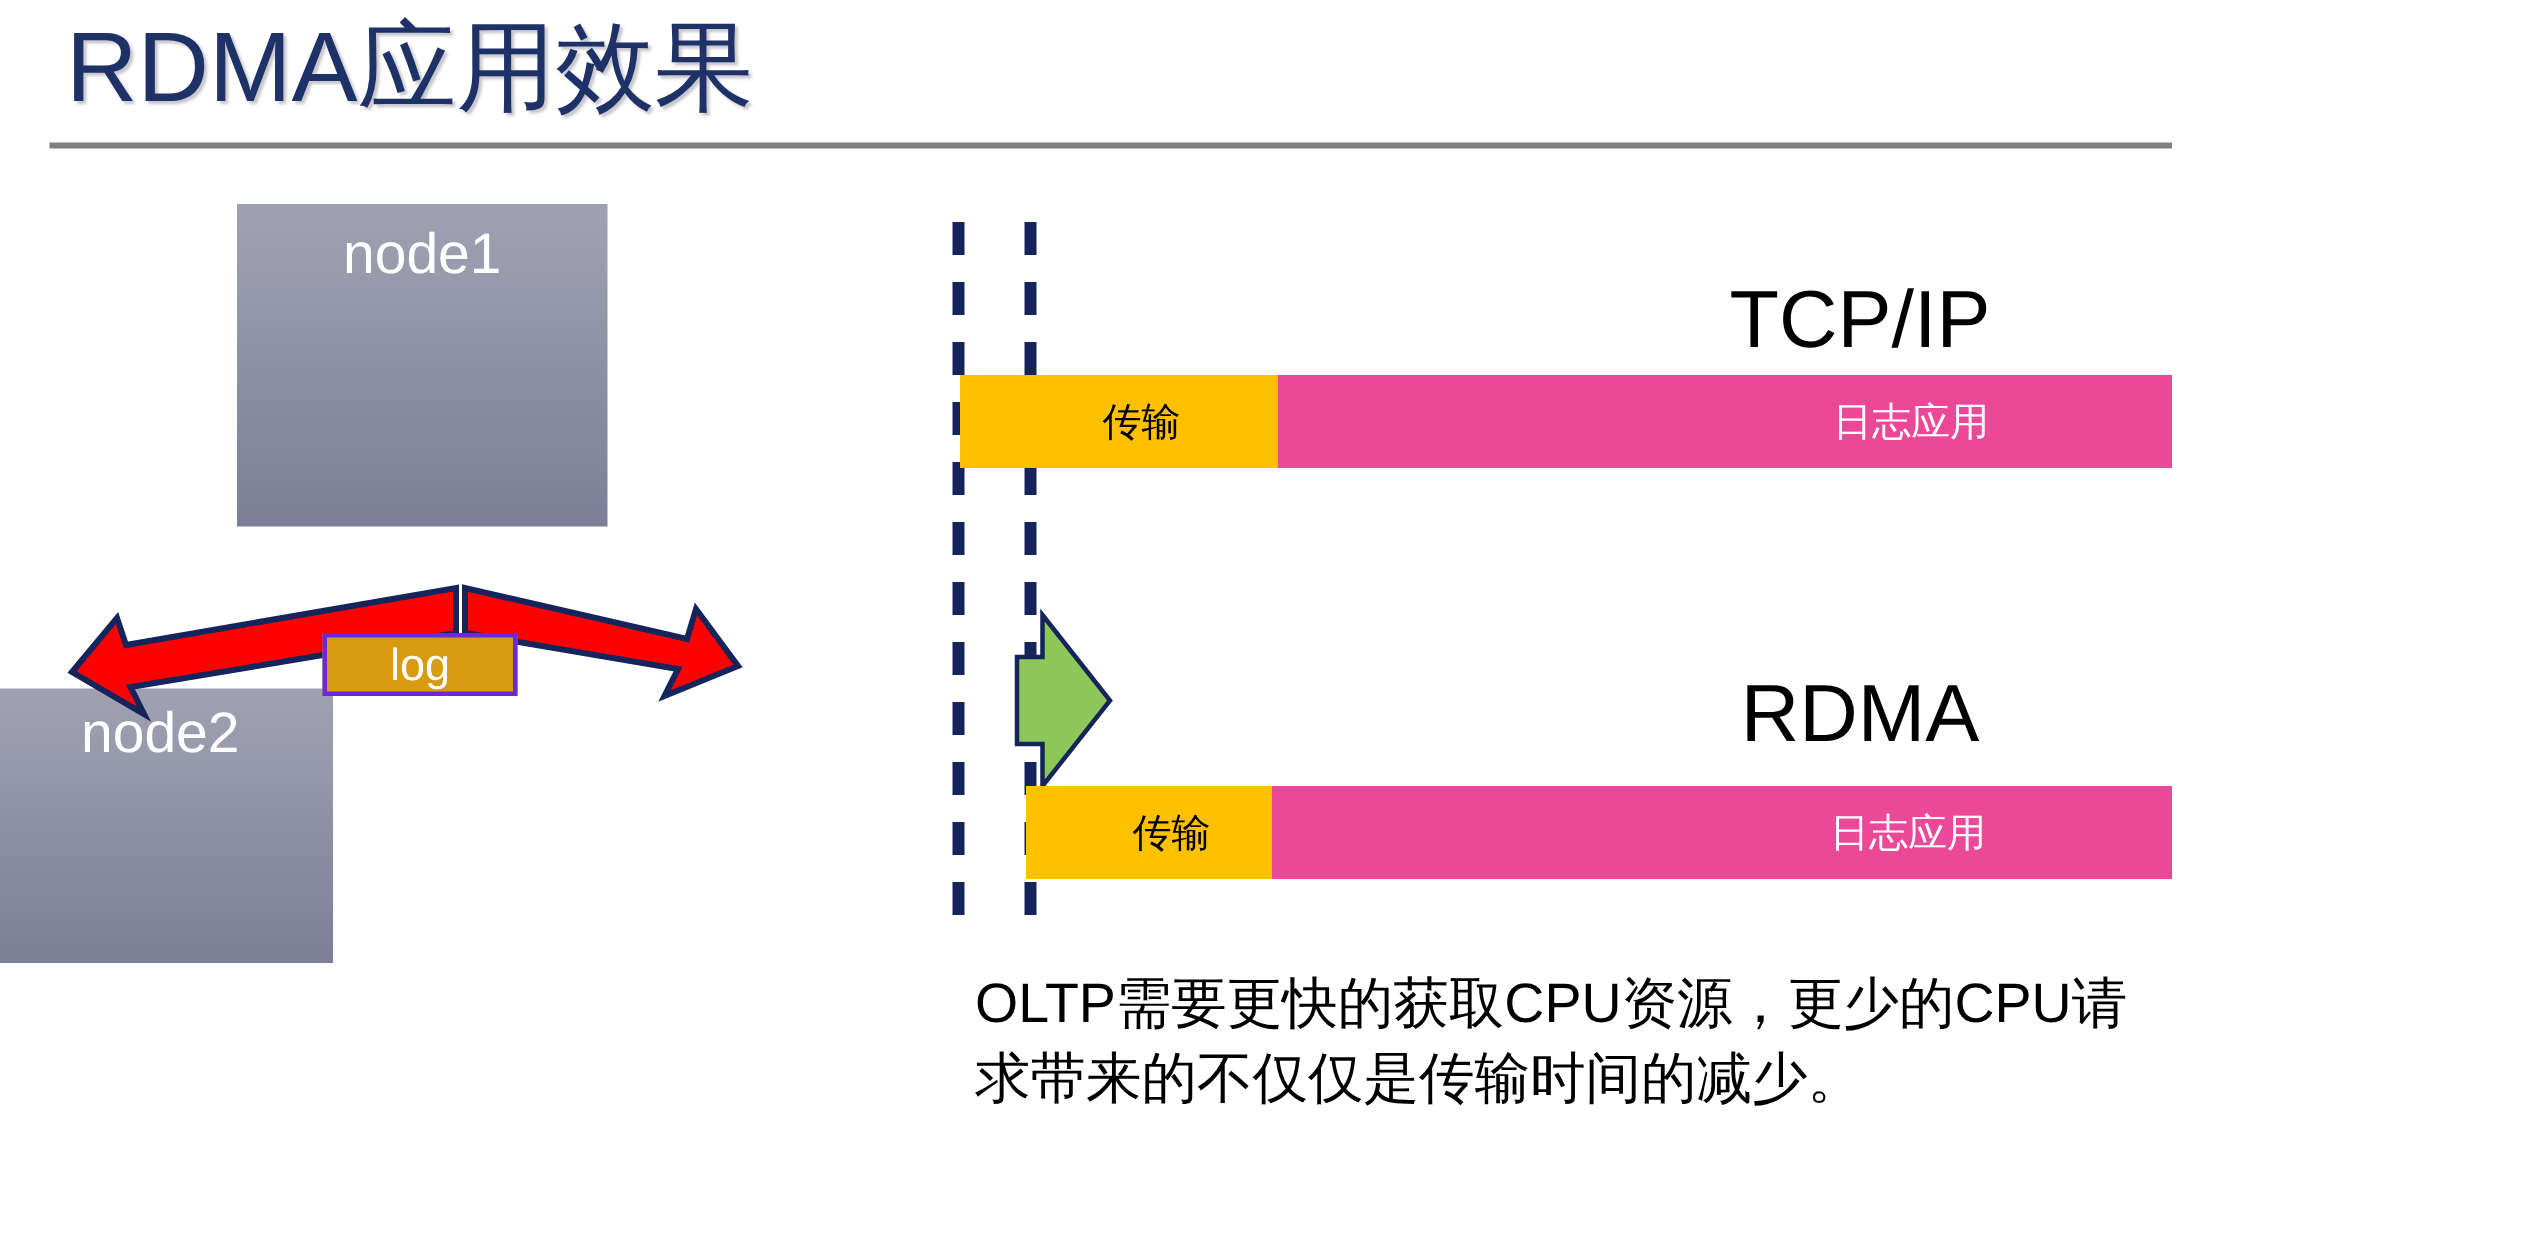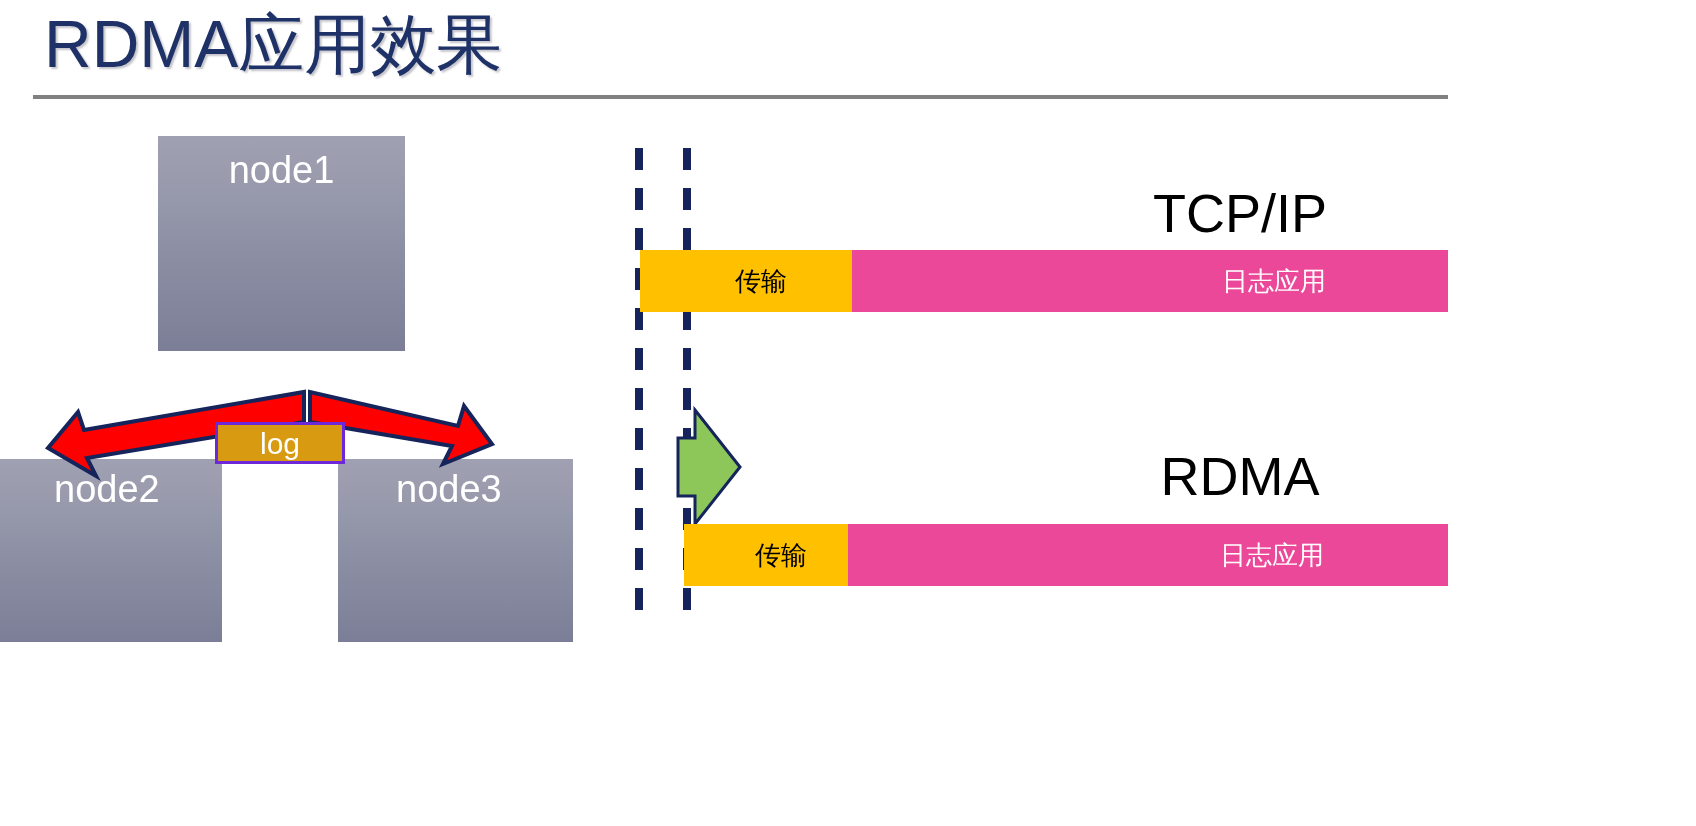--- a/index.html
+++ b/index.html
@@ -182,23 +182,20 @@
   <div class="title-rule"></div>
 
   <div class="node-box" id="node1-box">
     <span class="node-label">node1</span>
   </div>
 
   <div class="node-box" id="node2-box">
     <span class="node-label">node2</span>
   </div>
 
-  <div class="node-box" id="node3-box">
-    <span class="node-label">node3</span>
-  </div>
 
   <svg class="arrows-svg" viewBox="0 0 600 160">
 
     <polygon points="304,62 304,92 87,128 96,146 48,118 78,82 84,100" fill="#fe0000" stroke="#16245c" stroke-width="4" stroke-linejoin="miter"></polygon>
 
     <polygon points="310,62 310,92 452,116 443,134 492,114 464,76 458,96" fill="#fe0000" stroke="#16245c" stroke-width="4" stroke-linejoin="miter"></polygon>
   </svg>
 
   <div id="log-box">
     <span>log</span>
@@ -218,14 +215,18 @@
     <polygon points="51,6 96,63 51,120 51,92 34,92 34,34 51,34" fill="#8dc75a" stroke="#16245c" stroke-width="3" stroke-linejoin="miter"></polygon>
   </svg>
 
   <div class="proto-label" id="rdma-label">RDMA</div>
 
   <div class="bar-row" id="rdma-bar">
     <div class="bar-seg seg-transfer">传输</div>
     <div class="bar-seg seg-app">日志应用</div>
   </div>
 
+  <div class="caption">
+    <span class="caption-line">OLTP需要更快的获取CPU资源，更少的CPU请</span>
+    <span class="caption-line">求带来的不仅仅是传输时间的减少。</span>
+  </div>
 
 </div>
 
 </body></html>

